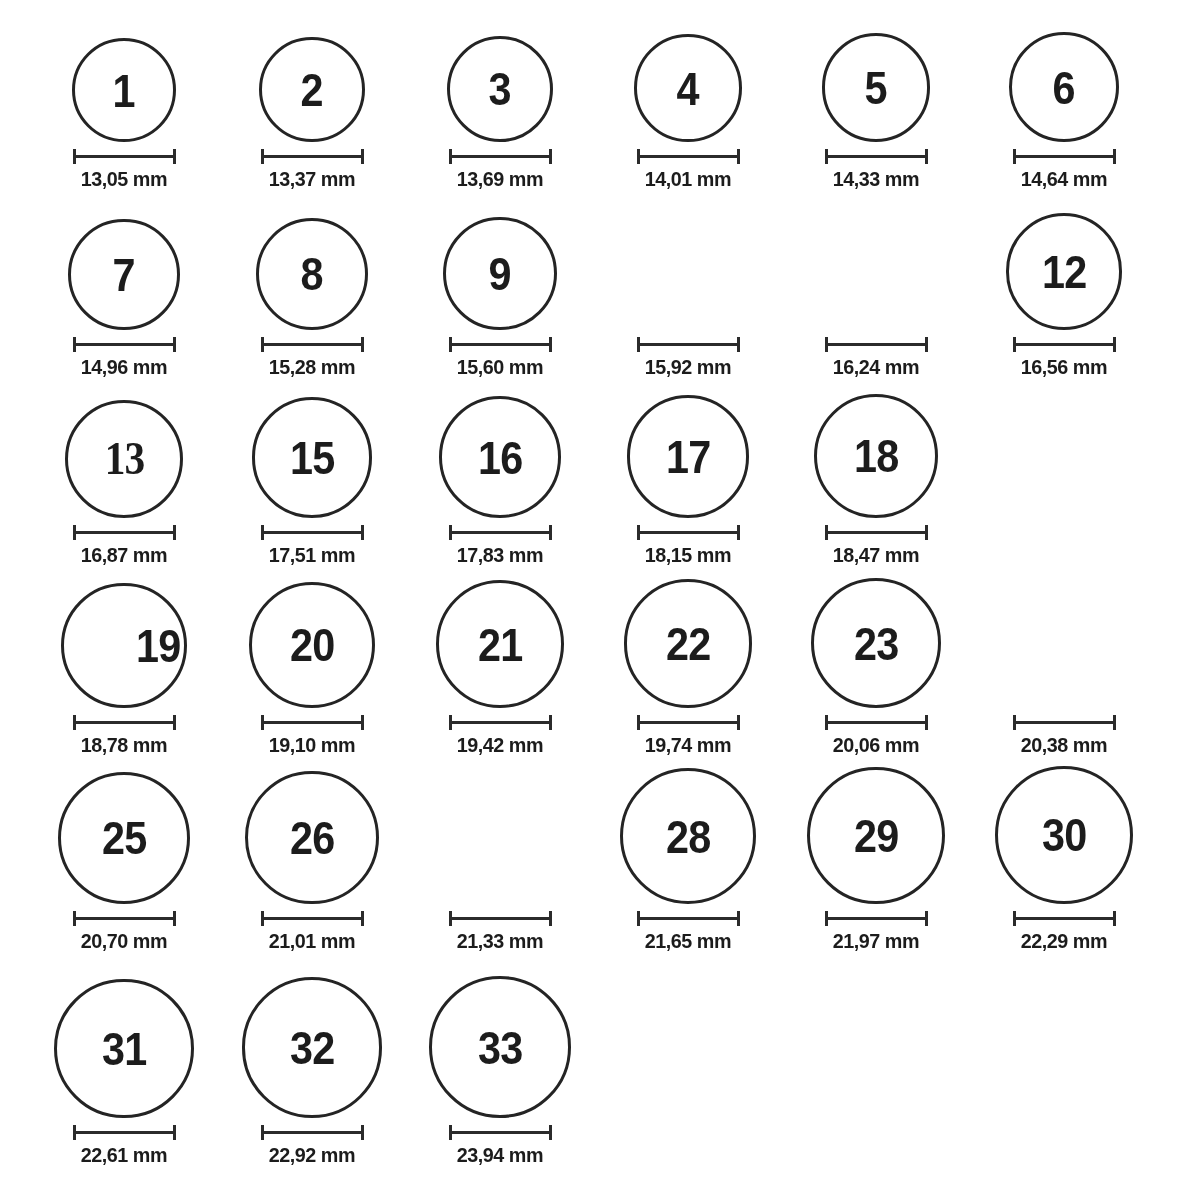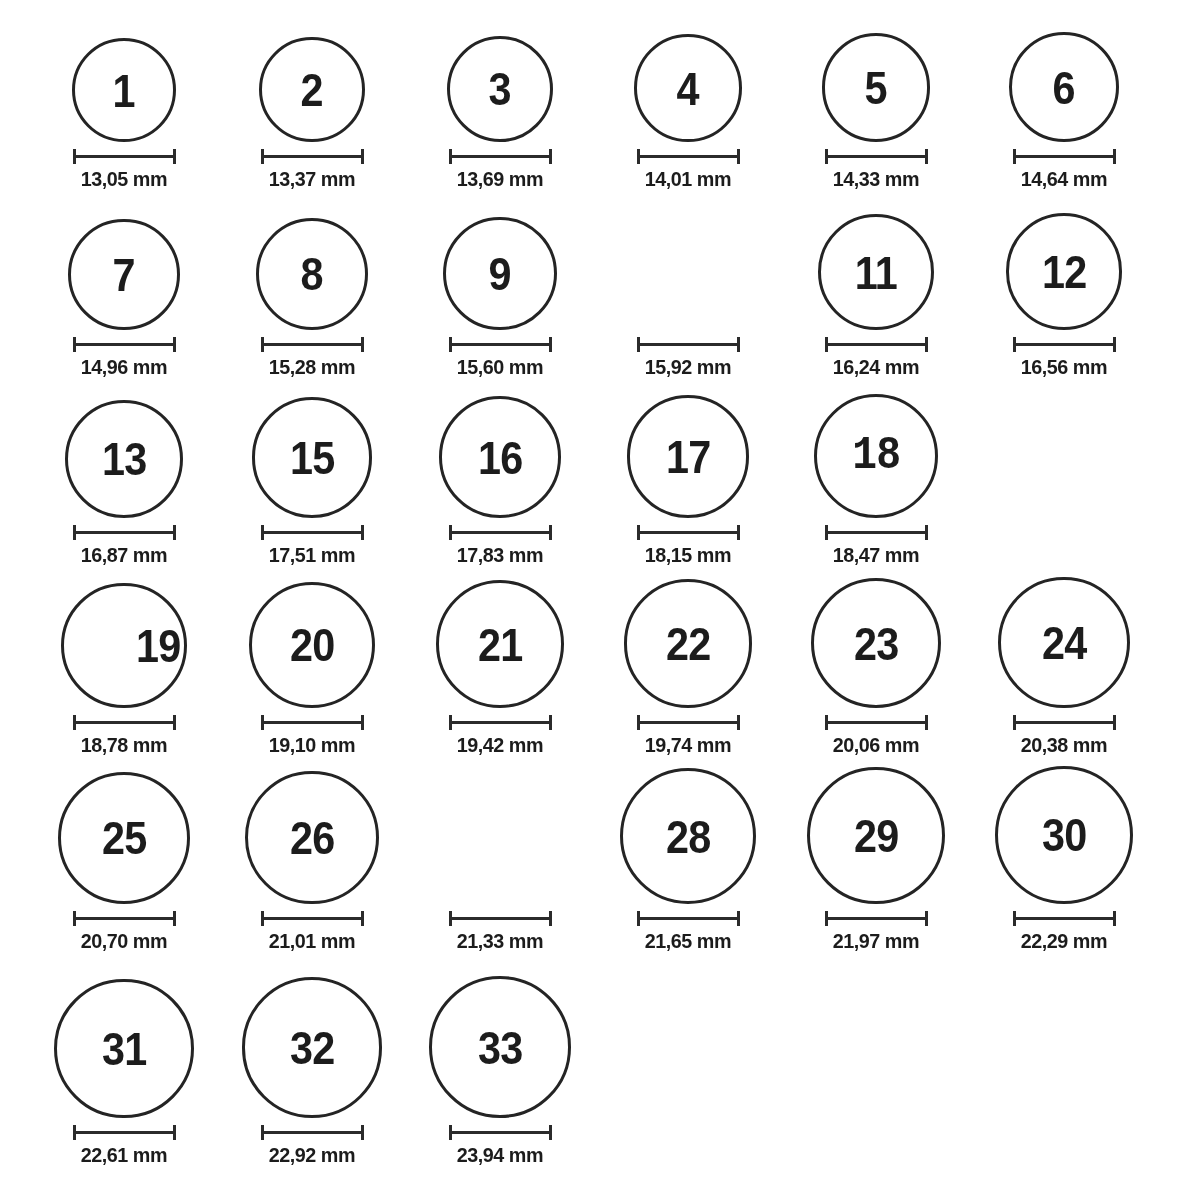--- a/index.html
+++ b/index.html
@@ -197,23 +197,20 @@
   <div class="cell">
     <div class="measure">
       <span class="tick"></span>
       <span class="bar"></span>
       <span class="tick"></span>
     </div>
     <div class="label">15,92 mm</div>
   </div>
 
   <div class="cell">
-    <div class="circle" style="width: 115.8px; height: 115.8px;">
-      <span class="num">11</span>
-    </div>
     <div class="measure">
       <span class="tick"></span>
       <span class="bar"></span>
       <span class="tick"></span>
     </div>
     <div class="label">16,24 mm</div>
   </div>
 
   <div class="cell">
     <div class="circle" style="width: 116.98px; height: 116.98px;">
@@ -222,21 +219,21 @@
     <div class="measure">
       <span class="tick"></span>
       <span class="bar"></span>
       <span class="tick"></span>
     </div>
     <div class="label">16,56 mm</div>
   </div>
 </div>
     <div class="row r3">
   <div class="cell">
-    <div class="circle" style="width: 118.16px; height: 118.16px;">
+    <div class="circle" style="width: 118.16px; height: 118.16px; font-family: Liberation Serif, serif;">
       <span class="num">13</span>
     </div>
     <div class="measure">
       <span class="tick"></span>
       <span class="bar"></span>
       <span class="tick"></span>
     </div>
     <div class="label">16,87 mm</div>
   </div>
 
@@ -271,21 +268,21 @@
     </div>
     <div class="measure">
       <span class="tick"></span>
       <span class="bar"></span>
       <span class="tick"></span>
     </div>
     <div class="label">18,15 mm</div>
   </div>
 
   <div class="cell">
-    <div class="circle" style="width: 124.06px; height: 124.06px; font-family: Liberation Mono, monospace;">
+    <div class="circle" style="width: 124.06px; height: 124.06px;">
       <span class="num">18</span>
     </div>
     <div class="measure">
       <span class="tick"></span>
       <span class="bar"></span>
       <span class="tick"></span>
     </div>
     <div class="label">18,47 mm</div>
   </div>
 </div>
@@ -344,23 +341,20 @@
     </div>
     <div class="measure">
       <span class="tick"></span>
       <span class="bar"></span>
       <span class="tick"></span>
     </div>
     <div class="label">20,06 mm</div>
   </div>
 
   <div class="cell">
-    <div class="circle" style="width: 131.14px; height: 131.14px;">
-      <span class="num">24</span>
-    </div>
     <div class="measure">
       <span class="tick"></span>
       <span class="bar"></span>
       <span class="tick"></span>
     </div>
     <div class="label">20,38 mm</div>
   </div>
 </div>
     <div class="row r5">
   <div class="cell">

